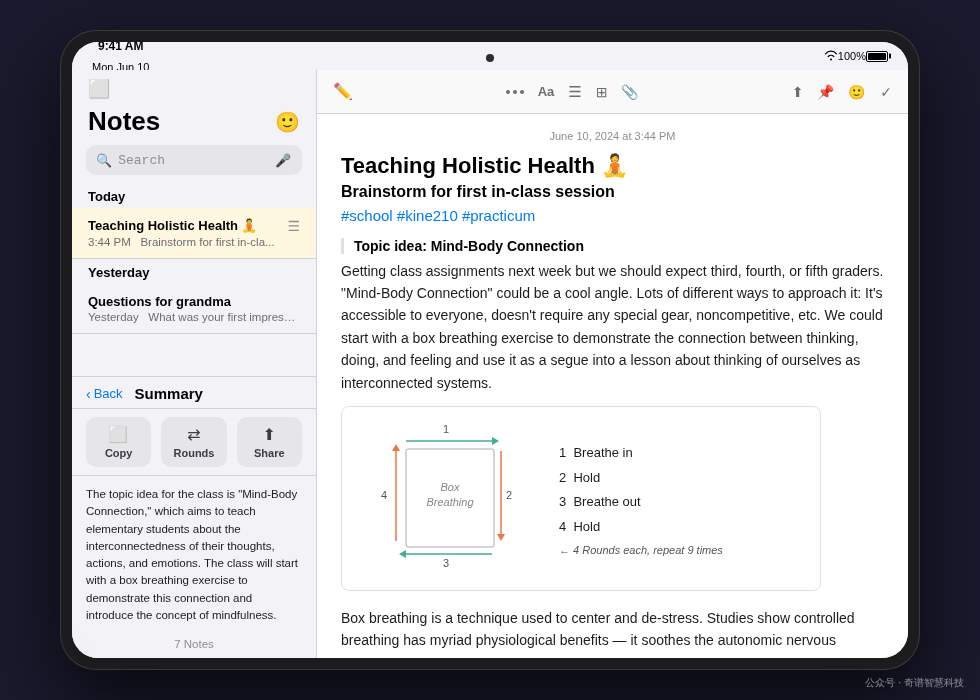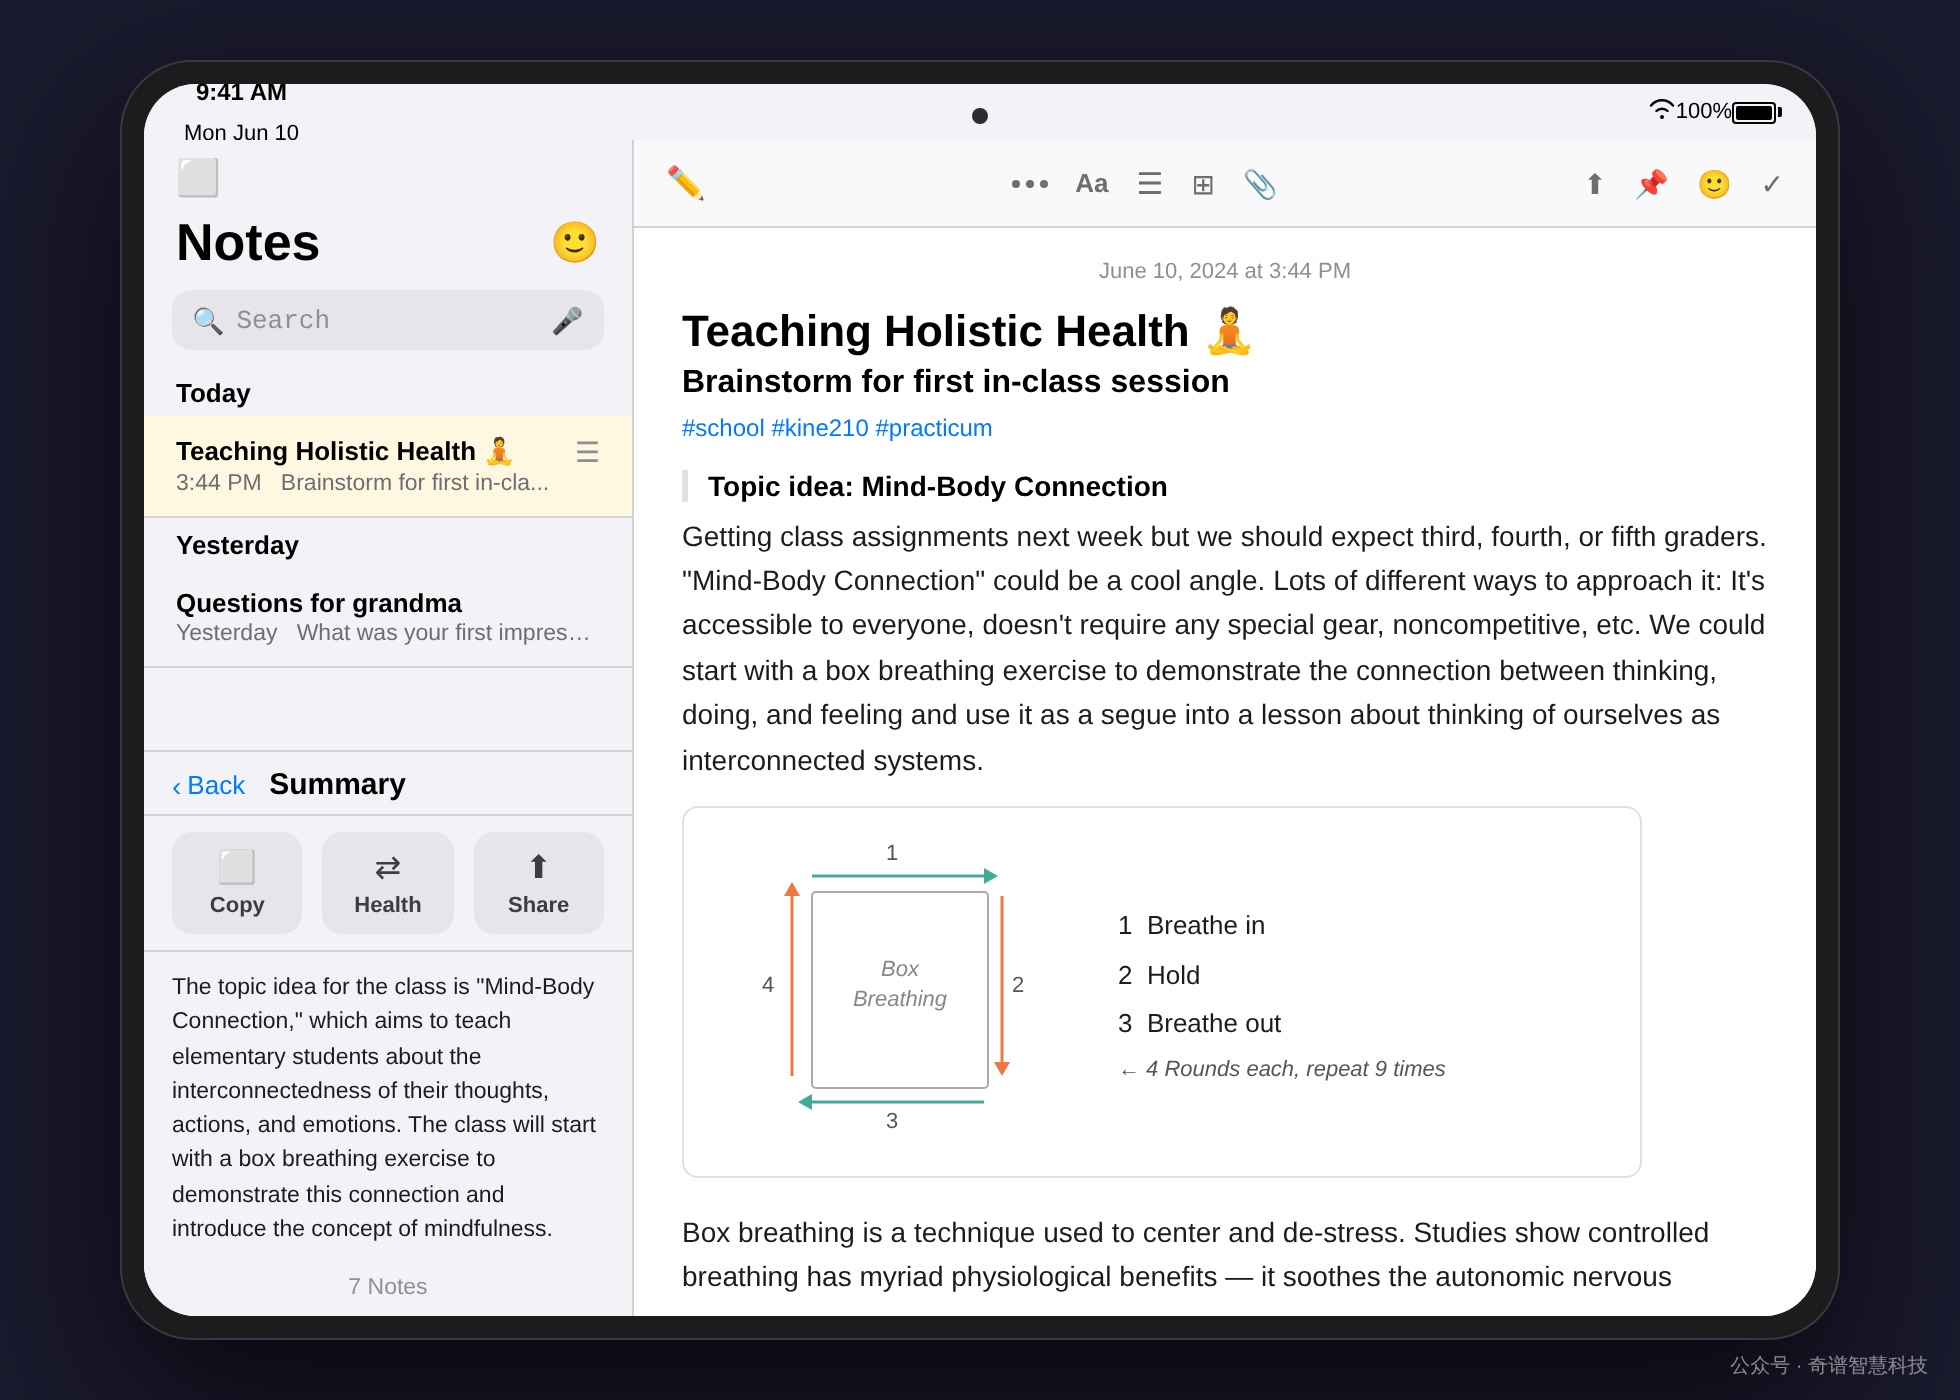--- a/index.html
+++ b/index.html
@@ -333,21 +333,21 @@
       color: #000;
       line-height: 1.3;
     }
     .note-subtitle {
       font-size: 16px;
       font-weight: 600;
       color: #000;
       margin-top: 2px;
     }
     .note-tags {
-      font-size: 12px;
+      font-size: 15px;
       color: #007aff;
       margin-top: 6px;
     }
 
     .topic-idea {
       font-size: 14px;
       font-weight: 600;
       color: #000;
       margin-top: 14px;
       margin-bottom: 6px;
@@ -485,21 +485,21 @@
             <span class="summary-title">Summary</span>
           </div>
 
           <div class="summary-actions">
             <div class="summary-action-btn">
               <span class="summary-action-icon">⬜</span>
               <span class="summary-action-label">Copy</span>
             </div>
             <div class="summary-action-btn">
               <span class="summary-action-icon" style="font-size:16px;">⇄</span>
-              <span class="summary-action-label">Health</span>
+              <span class="summary-action-label">Rounds</span>
             </div>
             <div class="summary-action-btn">
               <span class="summary-action-icon">⬆</span>
               <span class="summary-action-label">Share</span>
             </div>
           </div>
 
           <div class="summary-text">The topic idea for the class is "Mind-Body Connection," which aims to teach elementary students about the interconnectedness of their thoughts, actions, and emotions. The class will start with a box breathing exercise to demonstrate this connection and introduce the concept of mindfulness.</div>
 
           <div class="notes-count">7 Notes</div>
@@ -568,20 +568,21 @@
 
                 <text x="96" y="72" text-anchor="middle" font-size="11" fill="#888" font-style="italic">Box</text>
                 <text x="96" y="87" text-anchor="middle" font-size="11" fill="#888" font-style="italic">Breathing</text>
               </svg>
             </div>
             <div>
               <div style="font-size:13px;color:#1c1c1e;line-height:1.9;">
                 <div>1&nbsp;&nbsp;Breathe in</div>
                 <div>2&nbsp;&nbsp;Hold</div>
                 <div>3&nbsp;&nbsp;Breathe out</div>
+                <div>4&nbsp;&nbsp;Hold</div>
               </div>
               <div class="breathing-note">← 4 Rounds each, repeat 9 times</div>
             </div>
           </div>
 
           <div class="note-footer-text">Box breathing is a technique used to center and de-stress. Studies show controlled breathing has myriad physiological benefits — it soothes the autonomic nervous</div>
 
         </div>
       </div>
     </div>

